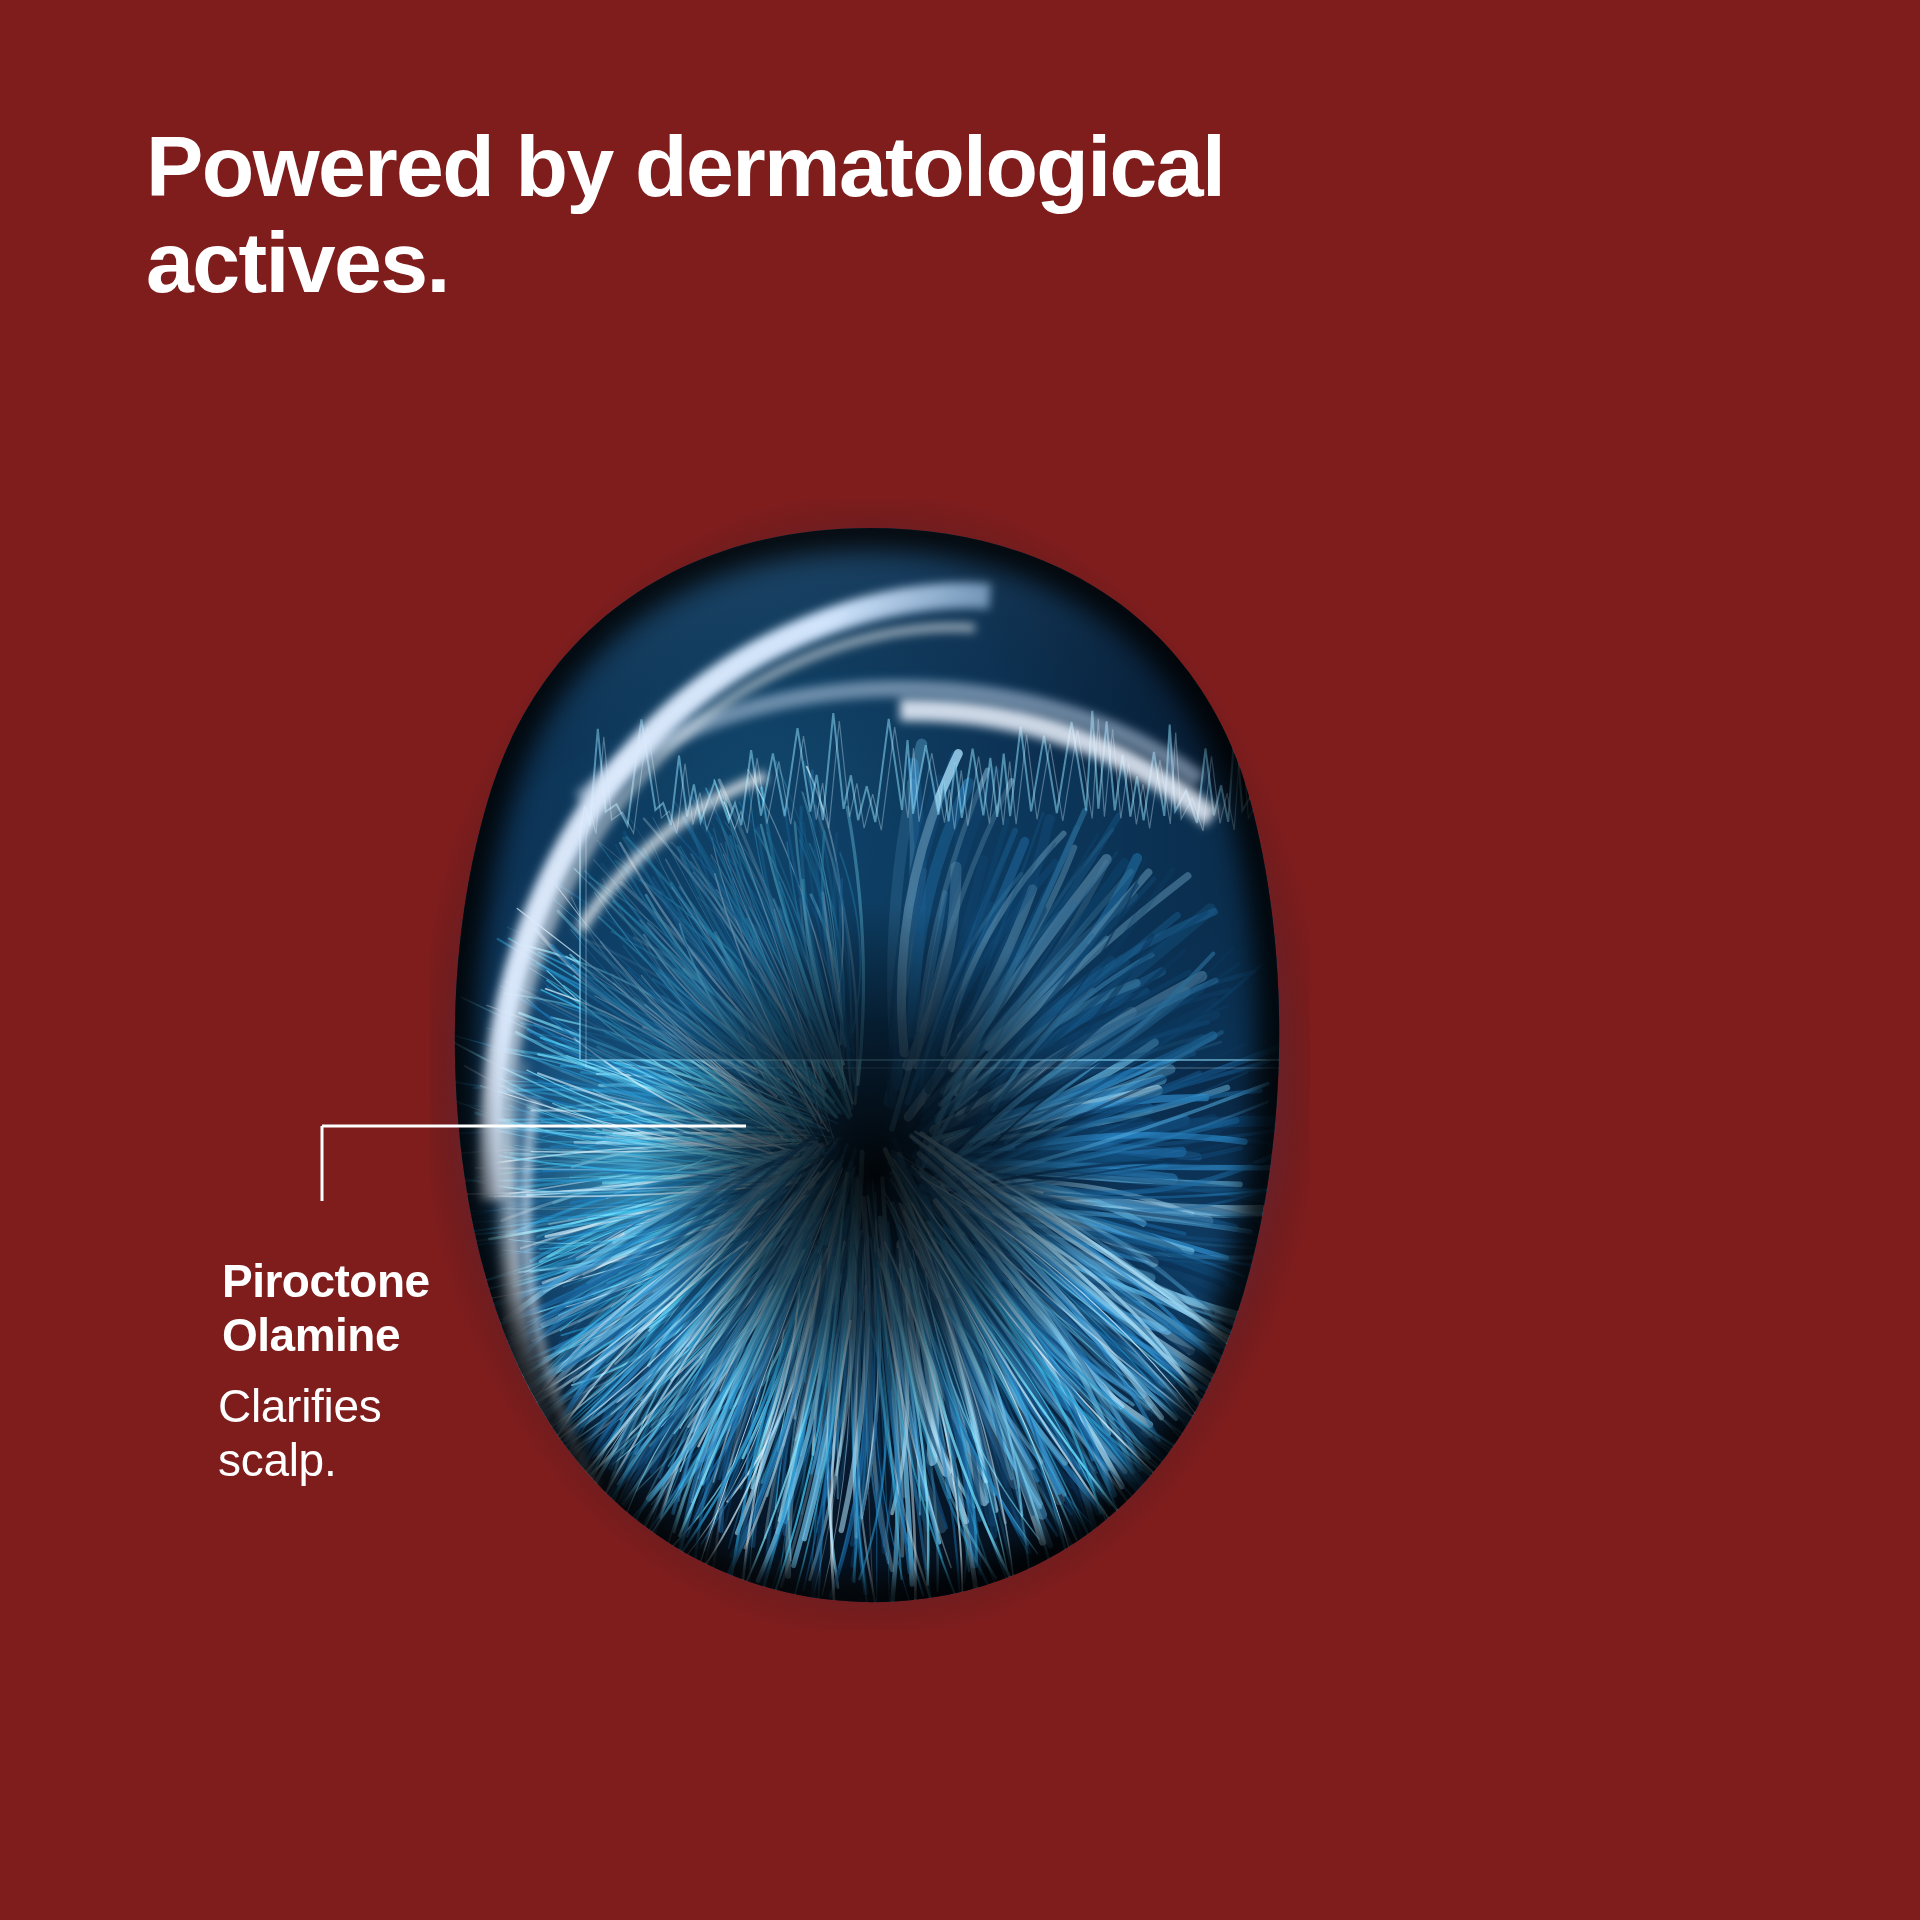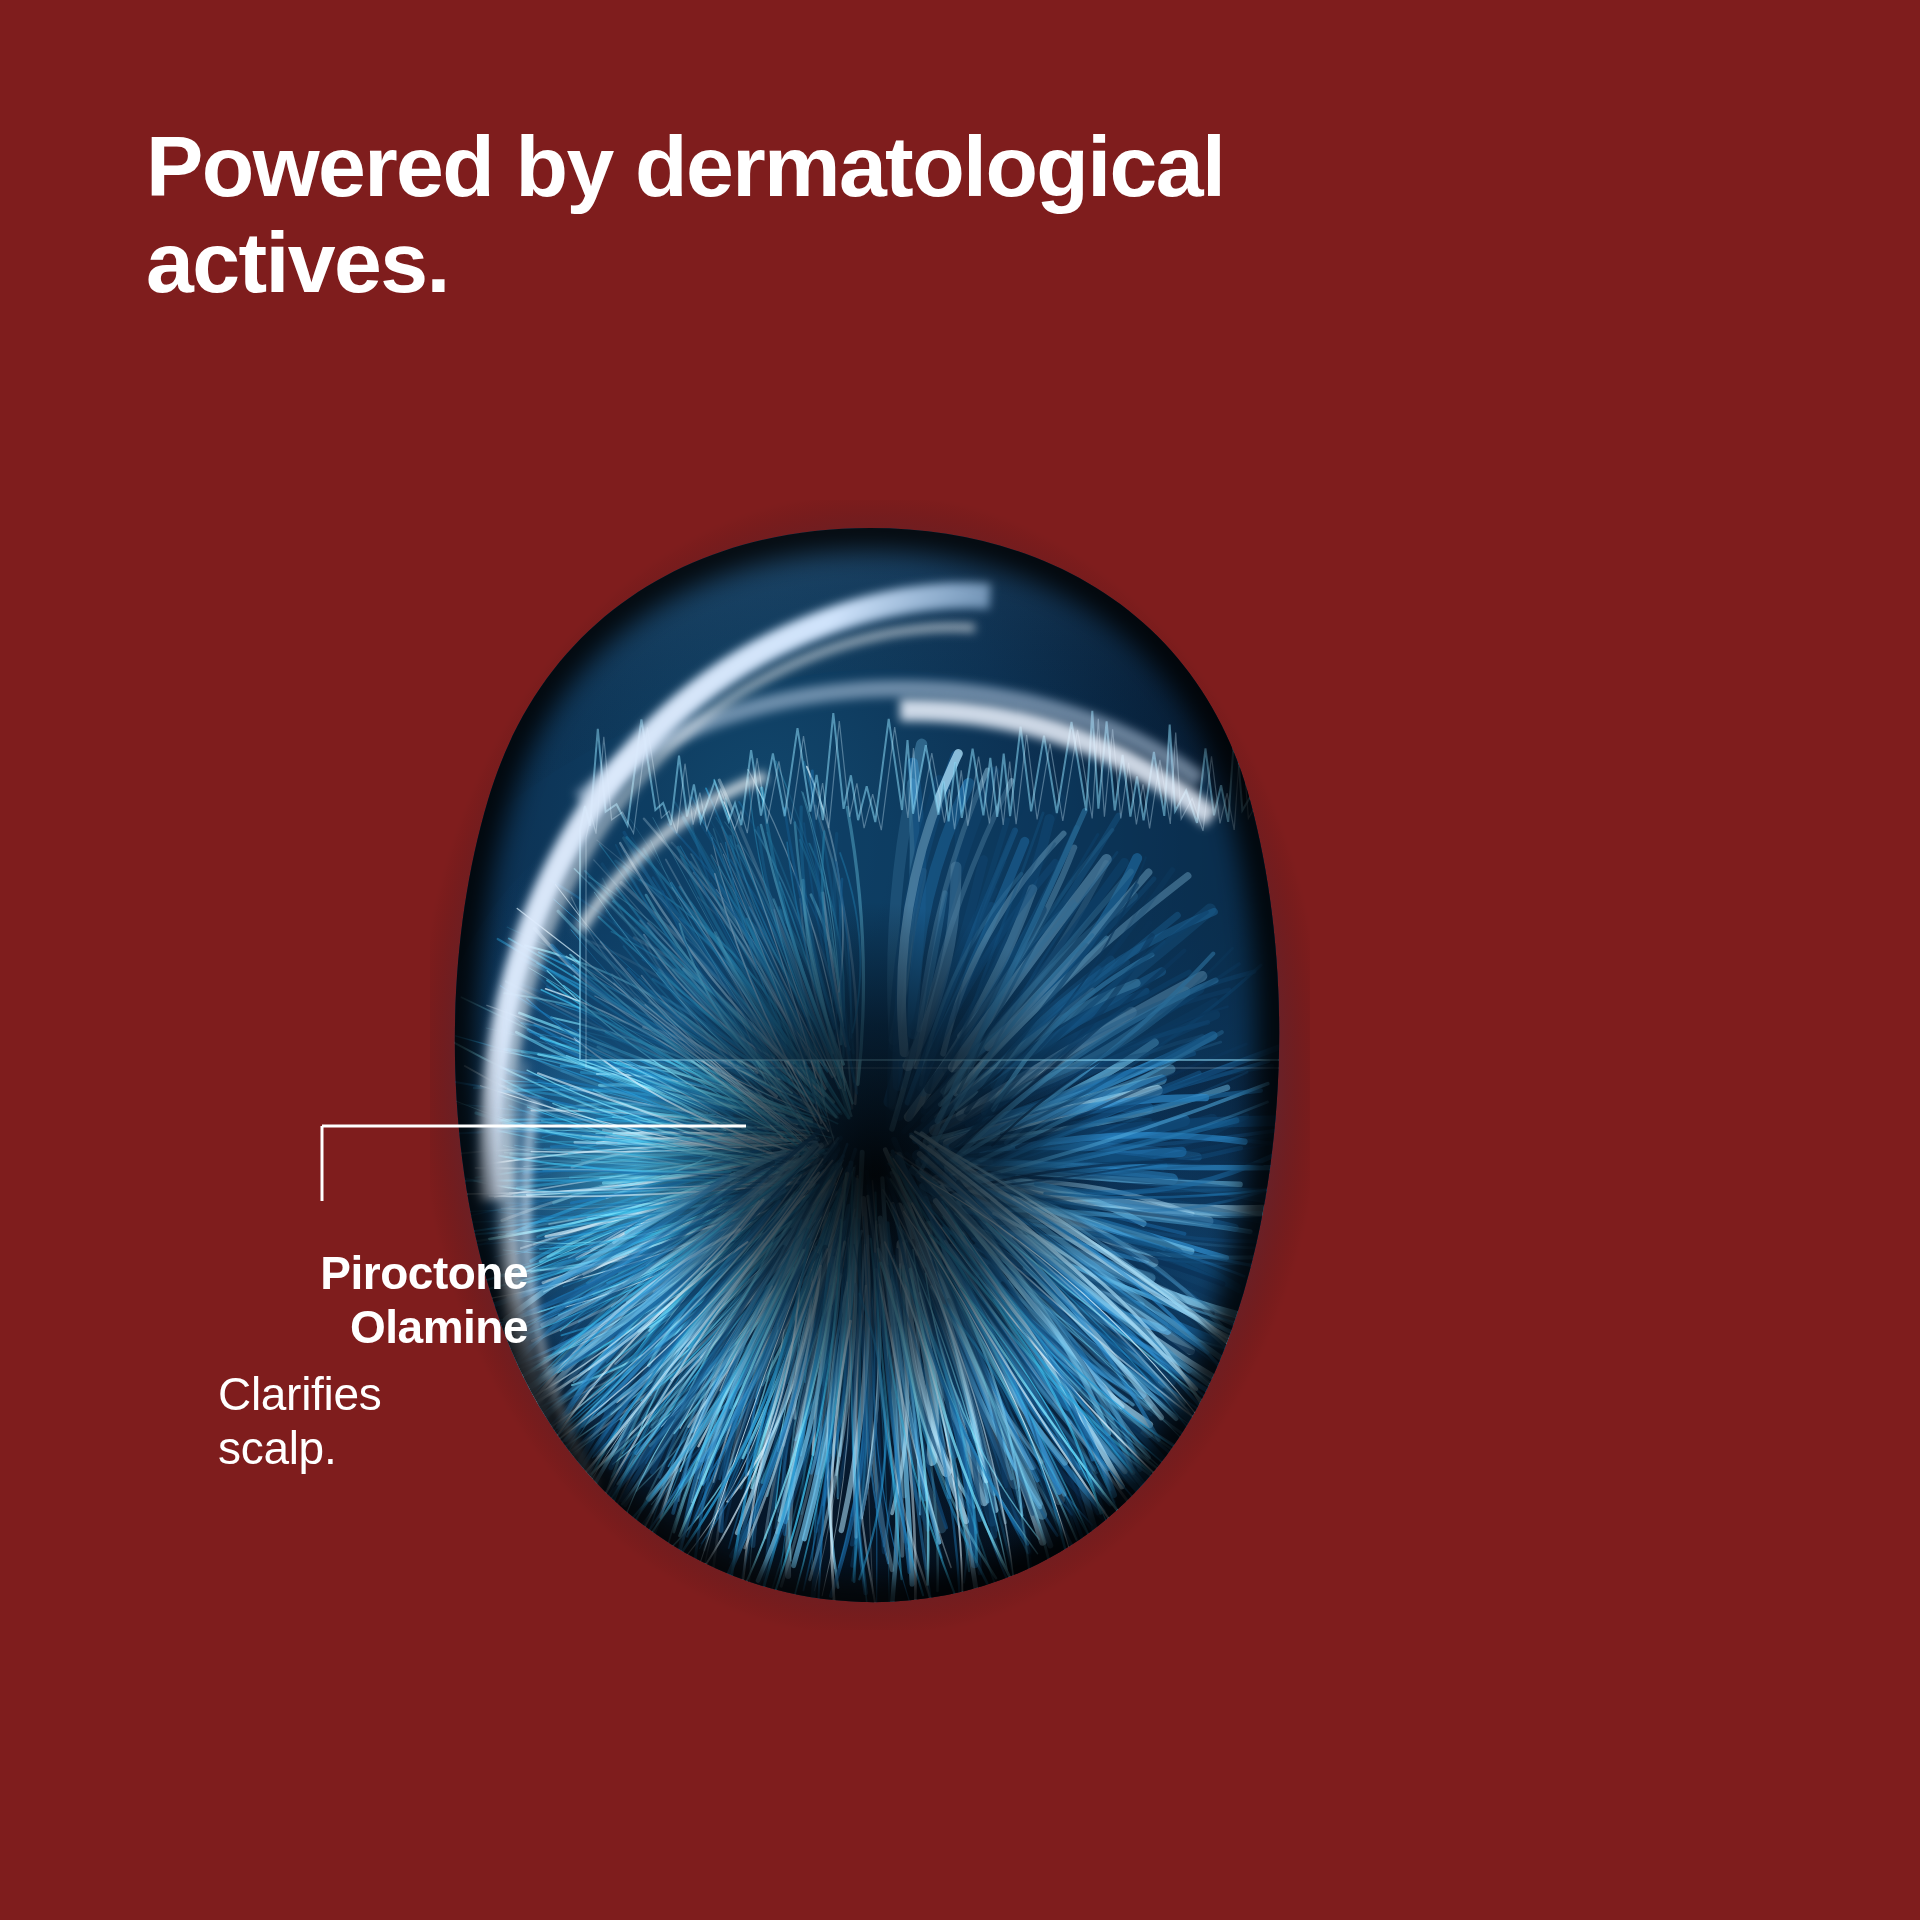--- a/index.html
+++ b/index.html
@@ -63,23 +63,22 @@
     top: 1238px;
     width: 330px;
     color: #ffffff;
   }
   .cap-title {
     font-family: "Liberation Sans", sans-serif;
     font-weight: 700;
     font-size: 46px;
     line-height: 1.18;
     letter-spacing: -0.5px;
-    margin: 8px;
+    margin: 16px;
     white-space: pre-line;
-    text-align: right;
   }
   .cap-body {
     font-family: "Liberation Sans", sans-serif;
     font-weight: 400;
     font-size: 46px;
     line-height: 1.18;
     letter-spacing: -0.3px;
     margin: 12px;
     white-space: pre-line;
   }

